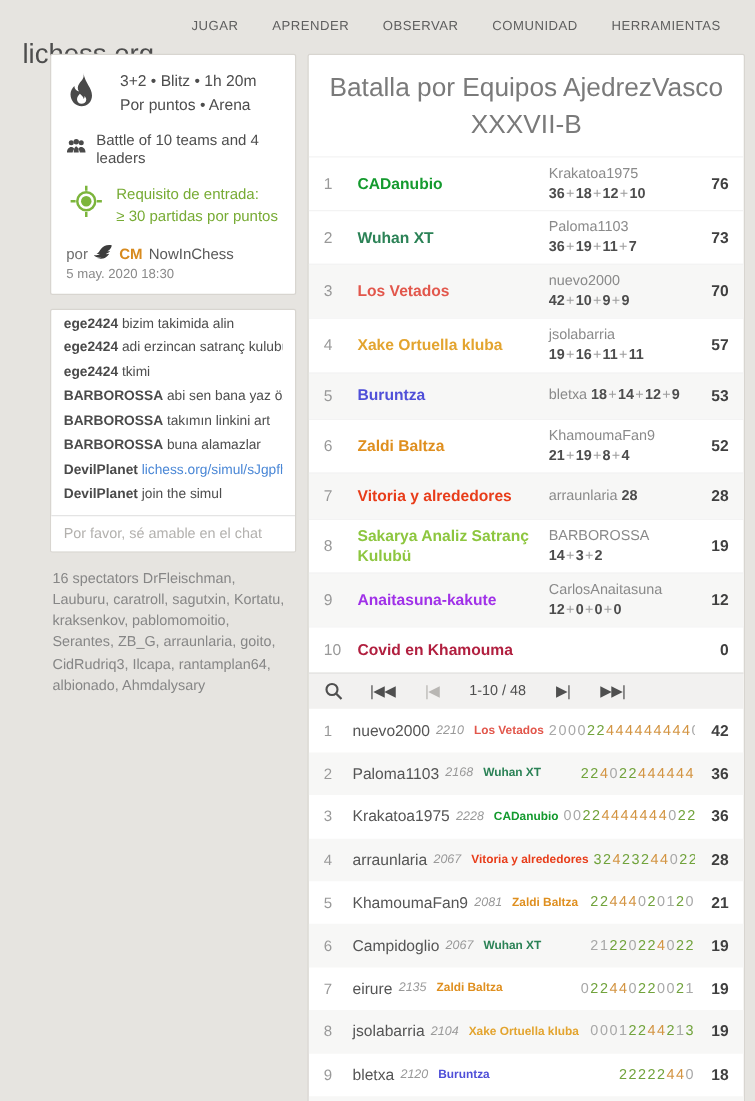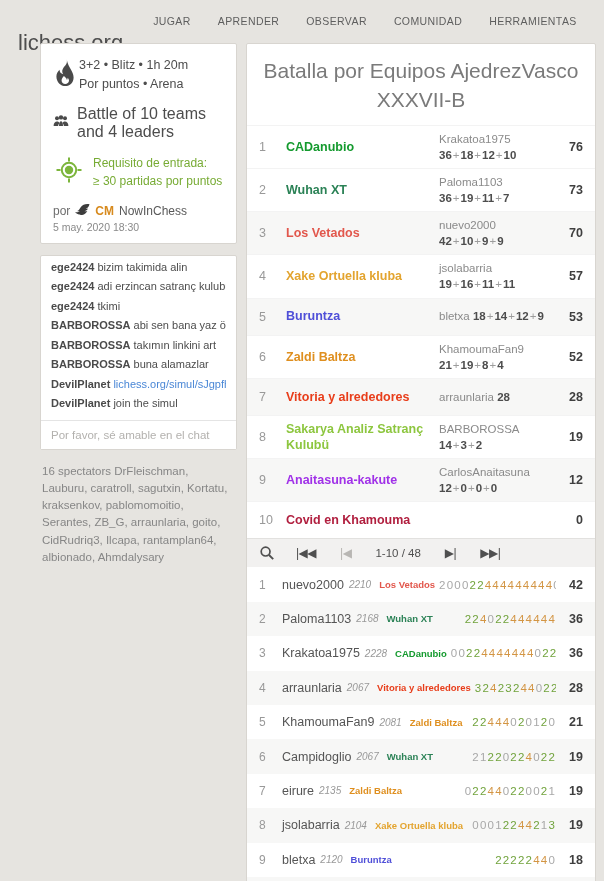--- a/index.html
+++ b/index.html
@@ -14,23 +14,23 @@
   .nav span { cursor:pointer; }
 
   .layout { display:flex; padding:6px 8px 0 40px; gap:9px; align-items:flex-start; }
   .left-col { width:197px; flex:none; }
   .right-col { width:350px; flex:none; }
 
   .card { background:#fff; border:1px solid #d8d5d0; border-radius:2px; }
 
   
   .info-card { padding:12px 12px 10px; }
-  .tc-row { display:flex; gap:2px; margin-bottom:11px; align-items:center; }
+  .tc-row { display:flex; gap:19px; margin-bottom:11px; align-items:center; }
   .tc-text { font-size:12.5px; color:#4d4d4d; line-height:1.5; }
-  .battle-row { display:flex; gap:8px; align-items:center; font-size:16px; color:#4d4d4d; margin-bottom:13px; }
+  .battle-row { display:flex; gap:8px; align-items:center; font-size:12px; color:#4d4d4d; margin-bottom:13px; }
   .req-row { display:flex; gap:11px; align-items:center; margin-bottom:14px; padding-left:3px; }
   .req-text { font-size:12px; line-height:1.5; }
   .host-row { font-size:12px; color:#6e6e6e; display:flex; align-items:center; gap:5px; }
   .host-title { font-weight:bold; }
   .host-name { color:#595959; }
   .date-line { font-size:10.5px; color:#8a8a8a; margin-top:3px; }
 
   
   .chat-card { margin-top:11px; }
   .chat-header { display:flex; justify-content:space-between; align-items:center;

